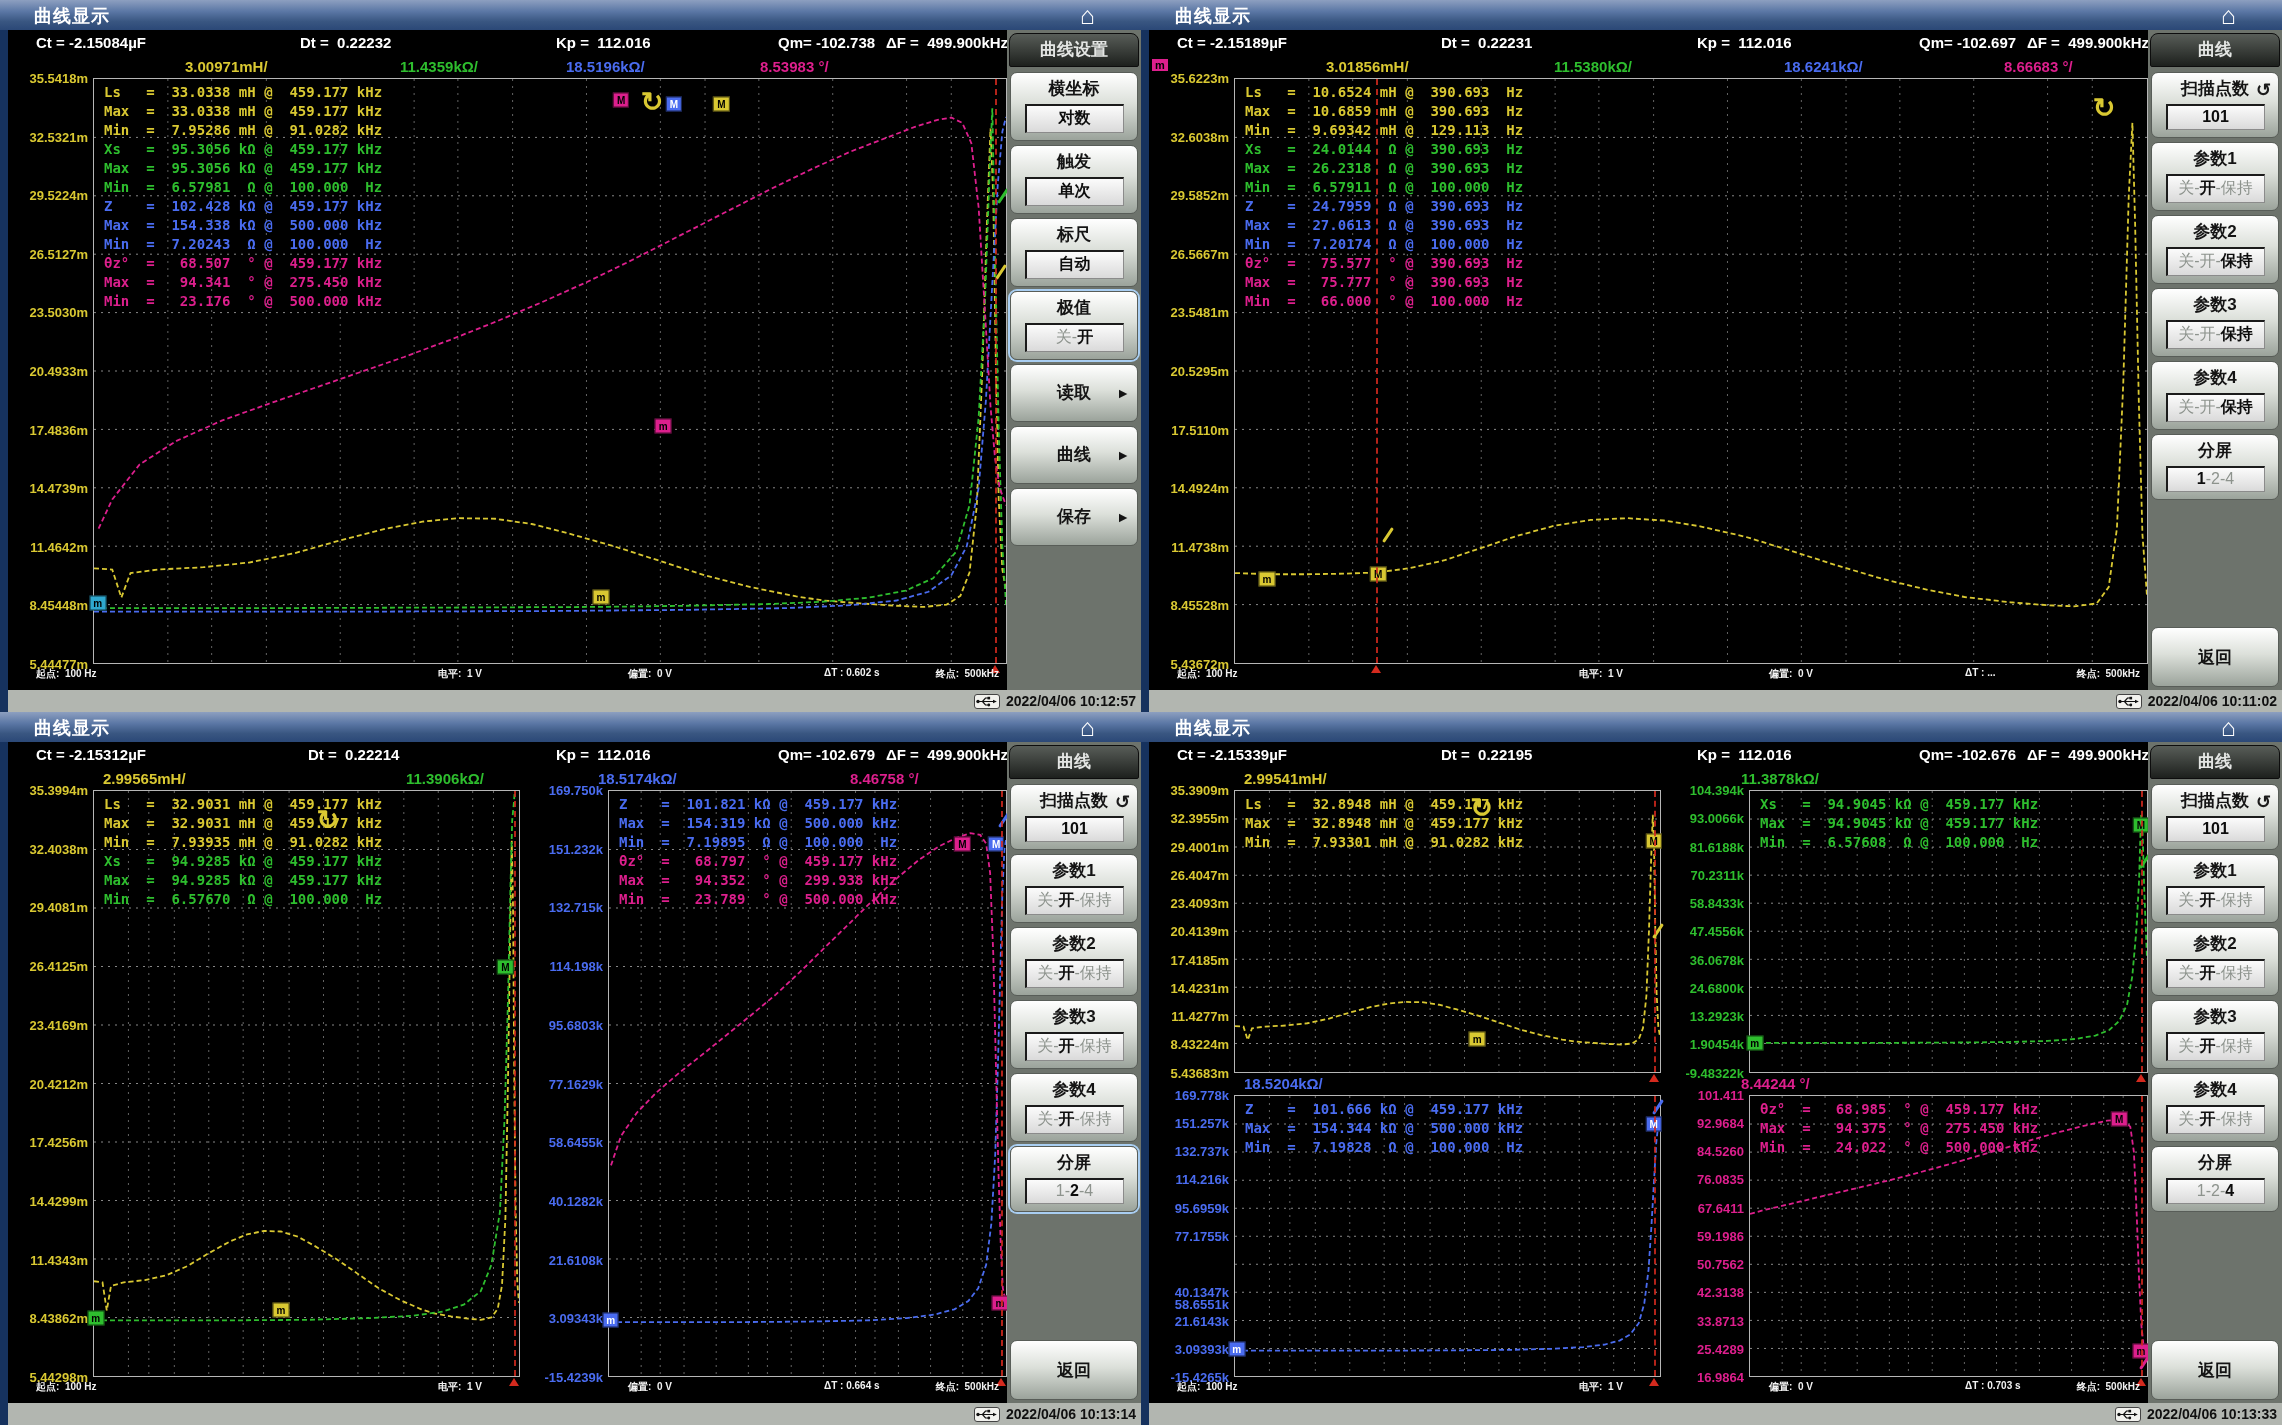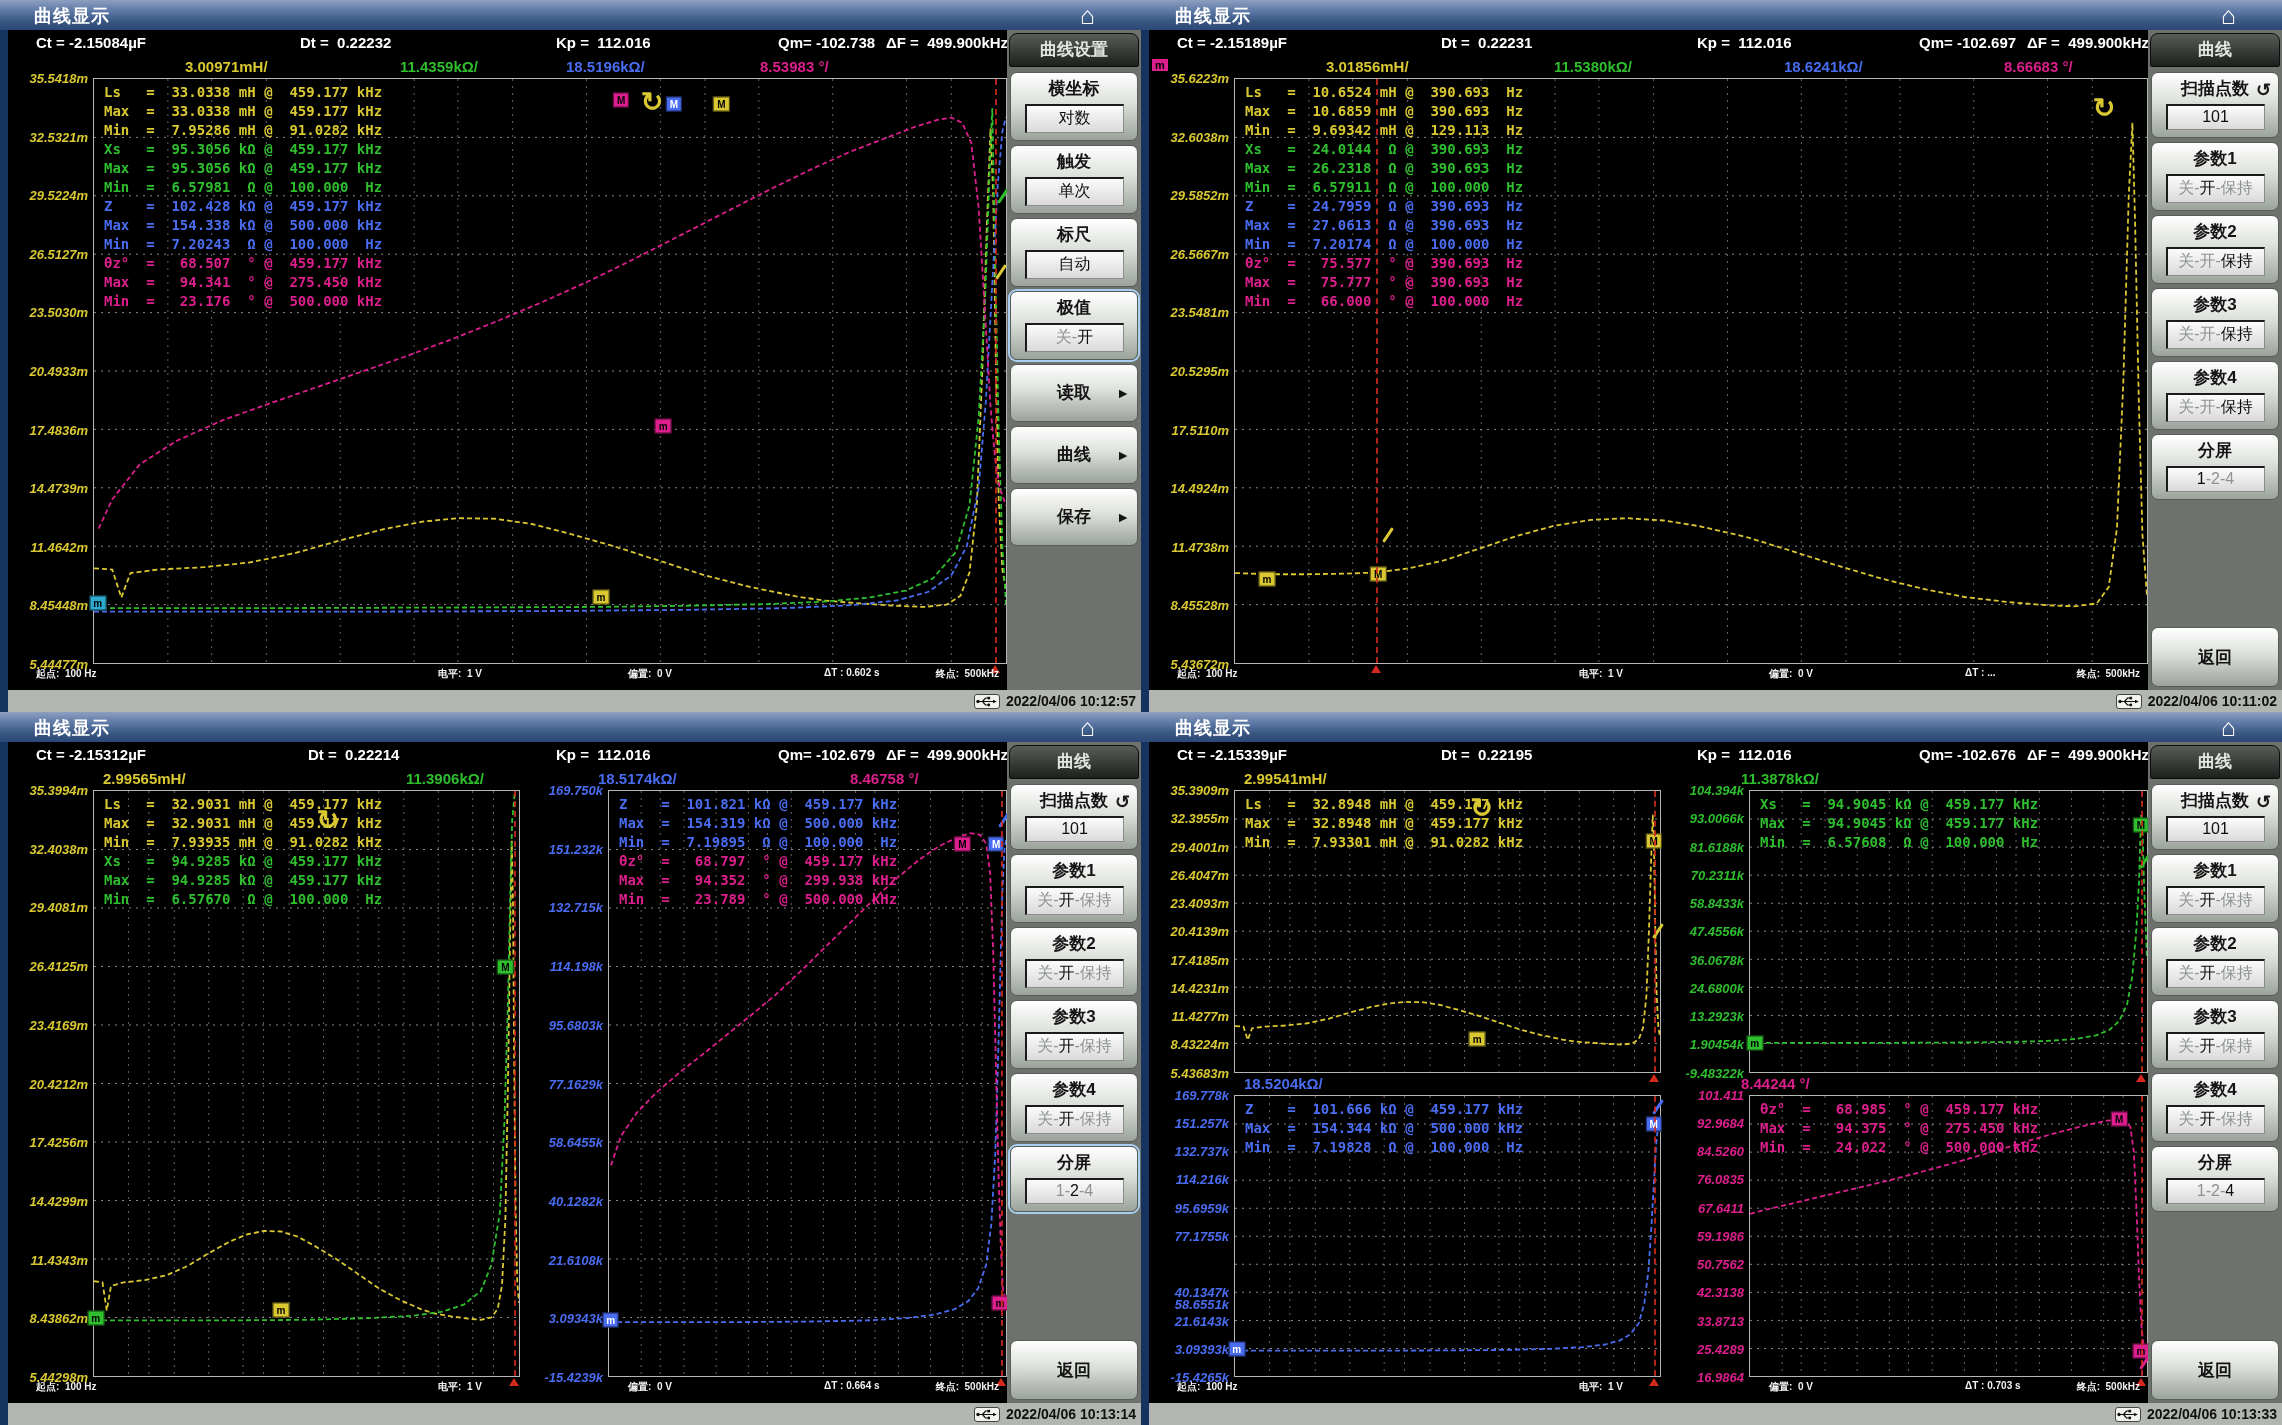--- a/index.html
+++ b/index.html
@@ -12,41 +12,41 @@
   .stripe{position:absolute;left:0;top:30px;bottom:0;width:8px;background:#16325e;}
   .qleft{position:absolute;left:8px;top:30px;right:134px;bottom:22px;display:flex;flex-direction:column;background:#000;}
   .mheader{position:relative;height:26px;}
   .mheader span{position:absolute;top:4px;color:#fff;font-size:15px;font-weight:bold;white-space:pre;}
   .plotzone{flex:1;display:flex;min-height:0;}
   .plotzone.split4{display:grid;grid-template-columns:512px 1fr;grid-template-rows:1fr 1fr;}
   .pgroup{display:flex;flex-direction:column;min-height:0;}
   .scalerow{position:relative;height:22px;flex:0 0 22px;}
   .scalerow .slabel{position:absolute;top:2px;font-size:15px;font-weight:bold;white-space:pre;}
   .prow{flex:1;display:flex;min-height:0;}
-  .ycol{position:relative;flex:0 0 85px;font-style:italic;}
+  .ycol{position:relative;flex:0 0 85px;}
   .ycol.wide{flex:0 0 88px;}
   .ylab{position:absolute;right:5px;transform:translateY(-50%);font-size:13px;font-weight:bold;white-space:nowrap;}
   .pbox{position:relative;flex:1;border:1px solid #b6b6b6;overflow:visible;}
   .pbox svg{position:absolute;left:0;top:0;width:100%;height:100%;}
   .legend{position:absolute;left:10px;top:4px;font-family:"DejaVu Sans Mono",monospace;font-size:14px;line-height:19px;white-space:pre;font-weight:bold;}
   .chip{position:absolute;transform:translate(-50%,-50%);padding:0px 3px;font-size:10px;font-weight:bold;line-height:13px;border:1px solid rgba(0,0,0,.65);color:#000;}
   .loopicon{position:absolute;transform:translate(-50%,-50%);font-size:27px;font-weight:bold;line-height:27px;}
   .slashicon{position:absolute;width:17px;height:3px;border-radius:2px;transform:translate(-50%,-50%) rotate(-56deg);}
   .cursorline{position:absolute;top:0;bottom:0;width:0;border-left:2px dashed #d42a1e;opacity:.85;}
   .cursortri{position:absolute;bottom:-10px;width:0;height:0;border-left:5px solid transparent;border-right:5px solid transparent;border-bottom:8px solid #d42a1e;}
   .scalechip{position:absolute;left:2px;top:2px;padding:0 3px;font-size:11px;font-weight:bold;border:1px solid #000;}
   .bbar{position:relative;height:26px;flex:0 0 26px;}
   .bbar span{position:absolute;top:3px;color:#f2f2f2;font-size:10px;font-weight:bold;white-space:pre;}
   .sidebar{position:absolute;right:0;top:30px;width:134px;bottom:22px;background:#6d736c;padding-top:2px;box-sizing:border-box;}
   .sbhead{margin:1px 2px 5px;height:32px;line-height:32px;background:linear-gradient(#585d58,#1d201d);color:#e4e6e4;border-radius:8px 8px 2px 2px;font-size:17px;font-weight:bold;text-align:center;border:1px solid #0d0d0d;}
   .sbtn{position:relative;margin:4px 3px;padding:6px 3px 7px;background:linear-gradient(180deg,#ffffff,#dce0da 45%,#9ba39b);border:1px solid #585d58;border-radius:7px;box-shadow:inset 0 1px 0 #fff;box-sizing:border-box;}
   .sbtn.hl{box-shadow:0 0 0 2px #a9cef2,inset 0 1px 0 #fff;}
   .sbtn .lab{text-align:center;font-size:17px;font-weight:bold;color:#141414;line-height:20px;}
   .valbox{margin:5px auto 0;width:96px;padding:2px 0 3px;background:linear-gradient(#fbfbfb,#dadada);border-top:2px solid #1b1b1b;border-left:2px solid #1b1b1b;border-right:1px solid #8b8b8b;border-bottom:1px solid #8b8b8b;text-align:center;font-size:16px;white-space:nowrap;}
-  .valbox .on{color:#0d0d0d;font-weight:normal;margin-top:24px;}
+  .valbox .on{color:#0d0d0d;font-weight:bold;margin-top:24px;}
   .valbox .off{color:#8d938d;}
   .sbtn.action{height:58px;display:flex;align-items:center;justify-content:center;}
   .arrowR{position:absolute;right:7px;top:50%;transform:translateY(-50%);font-size:14px;color:#141414;}
   .refreshicon{position:absolute;right:7px;top:6px;font-size:18px;color:#1c1c1c;font-weight:bold;}
   .sbback{position:absolute;left:3px;right:3px;bottom:3px;height:58px;display:flex;align-items:center;justify-content:center;background:linear-gradient(180deg,#ffffff,#dce0da 45%,#9ba39b);border:1px solid #585d58;border-radius:7px;font-size:17px;font-weight:bold;color:#141414;box-shadow:inset 0 1px 0 #fff;}
   .strip{position:absolute;left:8px;right:0;bottom:0;height:22px;background:#b2b6b0;display:flex;align-items:center;justify-content:flex-end;gap:6px;padding-right:5px;box-sizing:border-box;}
   .clock{font-size:14px;font-weight:bold;color:#101010;}
   .usbbox{display:flex;align-items:center;}
 </style>
 </head>

